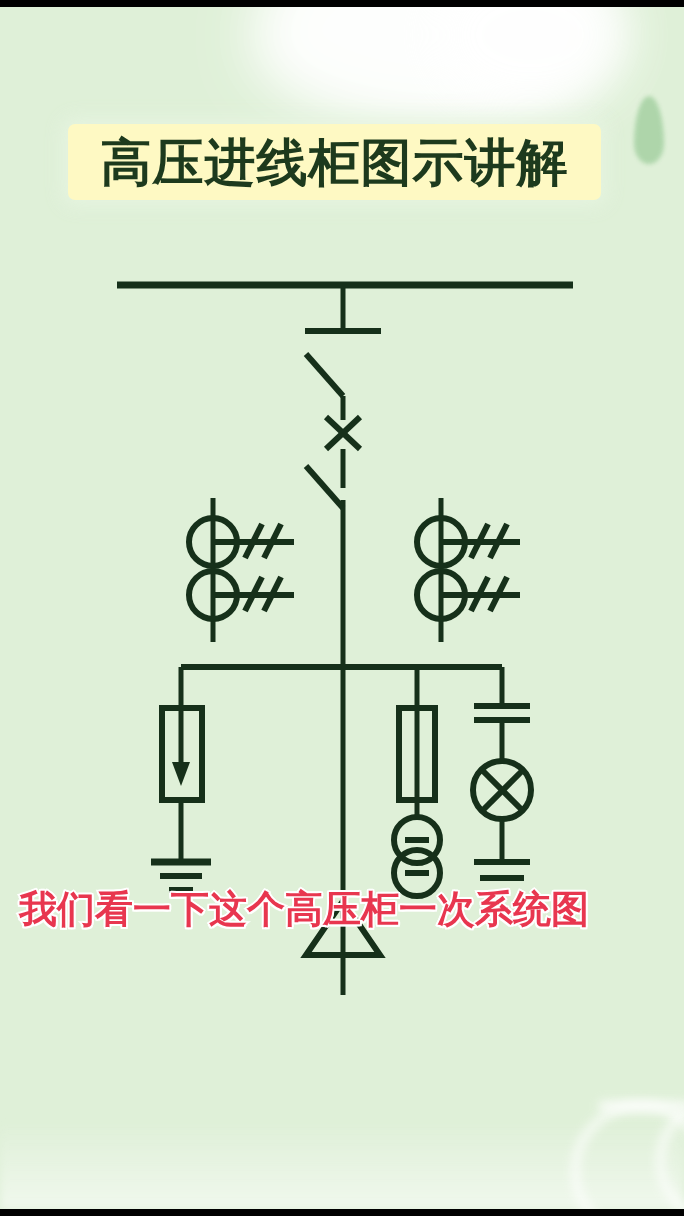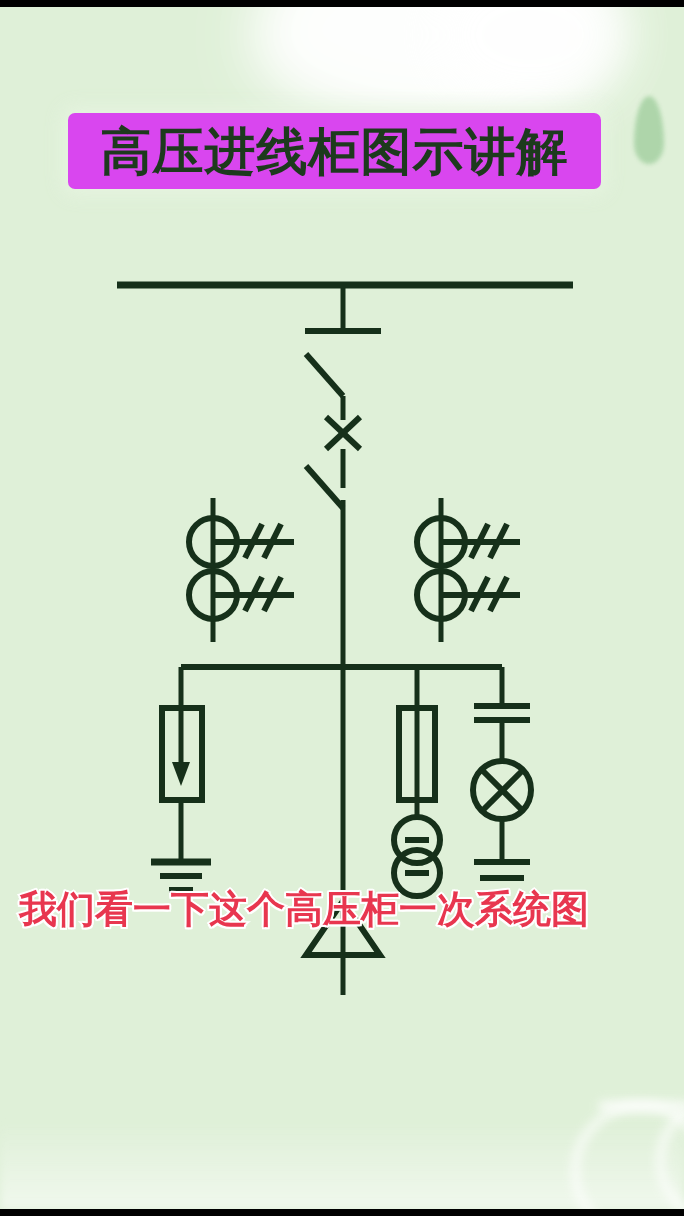--- a/index.html
+++ b/index.html
@@ -94,24 +94,24 @@
     width: 684px;
     height: 90px;
     background: linear-gradient(to bottom, rgba(255,255,255,0) 0%, rgba(255,255,255,0.55) 100%);
     filter: blur(4px);
   }
 
   
   .title-box {
     position: absolute;
     left: 68px;
-    top: 113px;
+    top: 124px;
     width: 533px;
     height: 76px;
-    background: #d946ef;
+    background: #fef9c3;
     border-radius: 7px;
     display: flex;
     align-items: center;
     justify-content: center;
     z-index: 10;
     box-shadow: 0 0 18px 6px rgba(230,244,224,0.85);
   }
   .title-text {
     font-family: "DejaVu Sans", "Liberation Sans", sans-serif;
     font-size: 51px;

